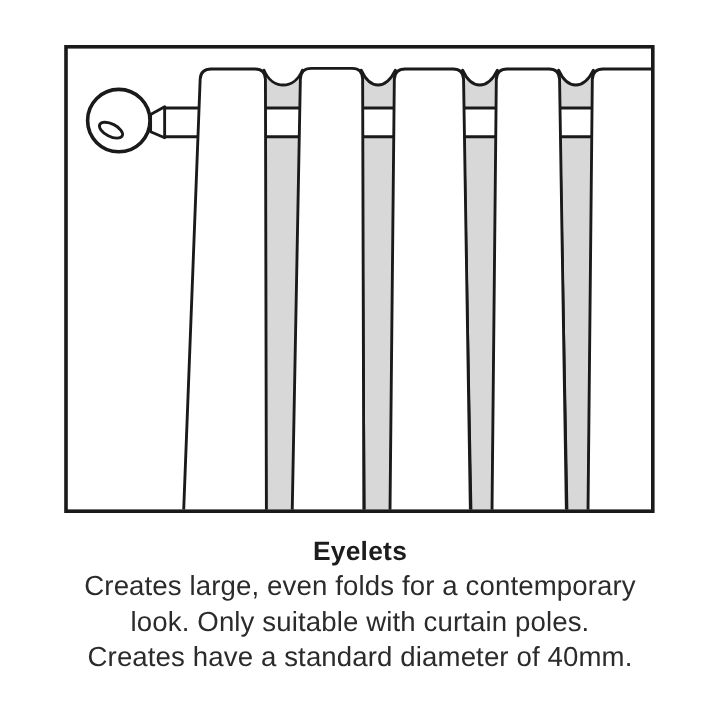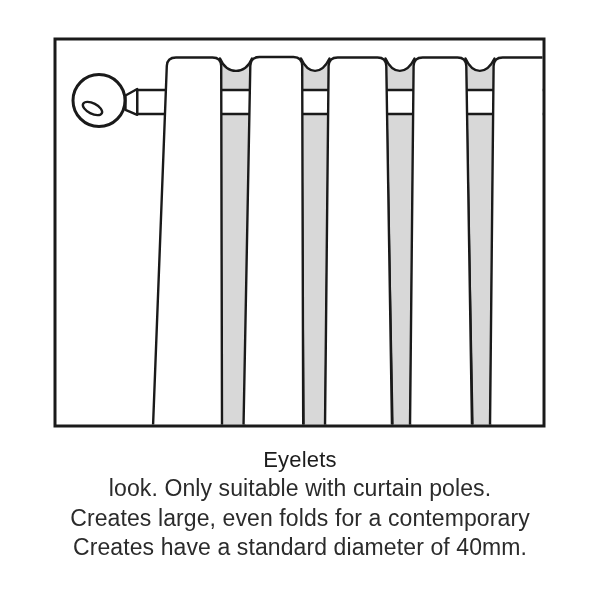--- a/index.html
+++ b/index.html
@@ -25,21 +25,21 @@
   .caption {
     position: absolute;
     top: 446px;
     left: 0;
     width: 600px;
     text-align: center;
     color: #262626;
   }
   .caption-title {
     font-size: 22px;
-    font-weight: normal;
+    font-weight: bold;
     line-height: 28px;
     color: #1c1c1c;
     letter-spacing: 0.2px;
   }
   .caption-line {
     font-size: 23px;
     font-weight: 400;
     line-height: 29.5px;
     color: #2b2b2b;
     letter-spacing: 0.1px;
@@ -82,18 +82,18 @@
         <path d="M 410 427 L 413.6 66 Q 413.9 57.5 422.7 57.5 L 457.5 57.5 Q 466 57.5 466.3 66 L 472 427 Z"></path>
         <path d="M 490 427 L 493.6 66 Q 493.9 57.5 502.7 57.5 L 550 57.5 L 550 427 Z"></path>
       </g>
     </g>
 
     <rect x="55" y="39" width="489" height="387" fill="none" stroke="#1a1a1a" stroke-width="3"></rect>
   </svg>
 
   <div class="caption">
     <div class="caption-title">Eyelets</div>
+    <div class="caption-line">Creates large, even folds for a contemporary</div>
     <div class="caption-line">look. Only suitable with curtain poles.</div>
-    <div class="caption-line">Creates large, even folds for a contemporary</div>
     <div class="caption-line">Creates have a standard diameter of 40mm.</div>
   </div>
 
 </div>
 
 </body></html>

